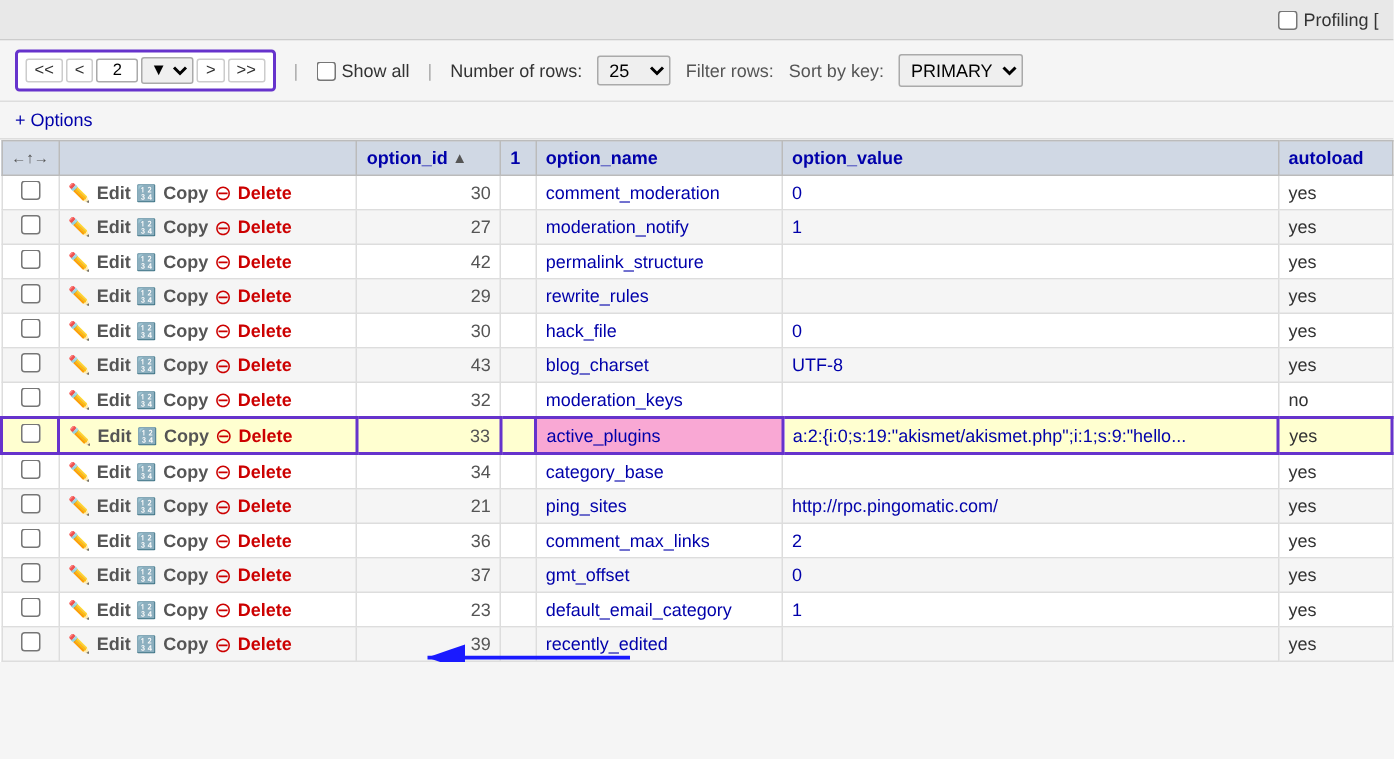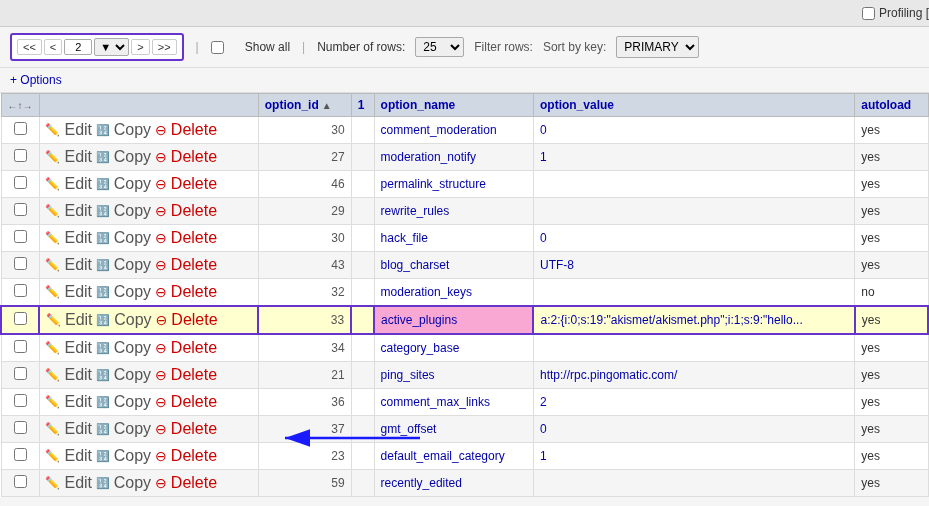--- a/index.html
+++ b/index.html
@@ -1,21 +1,21 @@
 <!DOCTYPE html>
 <html><head>
   <meta charset="utf-8">
   <style>
     * { box-sizing: border-box; margin: 0; padding: 0; }
     body { font-family: Arial, sans-serif; font-size: 12px; background: #f5f5f5; color: #333; }
     
     .top-bar {
       background: #e8e8e8;
       border-bottom: 1px solid #ccc;
-      padding: 6px 0;
+      padding: 6px 10px;
       display: flex;
       align-items: center;
       justify-content: flex-end;
       gap: 6px;
     }
     .profiling-checkbox { display: flex; align-items: center; gap: 4px; font-size: 12px; }
     
     .toolbar {
       background: #f5f5f5;
       border-bottom: 1px solid #ddd;
@@ -53,21 +53,21 @@
     }
     .page-select {
       border: 1px solid #aaa;
       border-radius: 2px;
       font-size: 11px;
       padding: 1px 1px;
     }
     
     .toolbar-divider { color: #aaa; margin: 0 2px; }
     
-    .show-all-label { display: flex; align-items: center; gap: 21px; font-size: 12px; }
+    .show-all-label { display: flex; align-items: center; gap: 4px; font-size: 12px; }
     .rows-label { font-size: 12px; }
     .rows-select { border: 1px solid #aaa; border-radius: 2px; font-size: 12px; padding: 1px 3px; }
     
     .filter-label { font-size: 12px; color: #555; }
     .filter-input {
       border: 1px solid #aaa;
       border-radius: 2px;
       padding: 2px 5px;
       font-size: 12px;
       width: 180px;
@@ -114,28 +114,28 @@
       border: 1px solid #ddd;
       padding: 3px 6px;
       white-space: nowrap;
     }
     
     td.numeric { text-align: right; color: #555; }
     
     .action-btns { display: flex; align-items: center; gap: 1px; white-space: nowrap; }
     
     .btn-edit, .btn-copy, .btn-delete {
-      font-size: 16px;
+      font-size: 12px;
       cursor: pointer;
       display: inline-flex;
       align-items: center;
       gap: 2px;
       padding: 1px 3px;
       text-decoration: none;
-      font-weight: normal;
+      font-weight: bold;
     }
     .btn-edit { color: #555; }
     .btn-copy { color: #555; }
     .btn-delete { color: #cc0000; }
     
     .pencil-icon { color: #f90; font-size: 12px; }
     .copy-icon { color: #336699; font-size: 12px; }
     .delete-icon { color: #cc0000; font-size: 14px; }
     
     .checkbox-cell { width: 18px; text-align: center; }
@@ -279,21 +279,21 @@
           <td>
       <div class="action-btns">
         <span class="pencil-icon">✏️</span>
         <a href="#" class="btn-edit">Edit</a>
         <span class="copy-icon" style="font-size:11px;">🔢</span>
         <a href="#" class="btn-copy">Copy</a>
         <span class="delete-icon">⊖</span>
         <a href="#" class="btn-delete">Delete</a>
       </div>
           </td>
-          <td class="numeric">46</td>
+          <td class="numeric">42</td>
           <td></td>
           <td class="option-name">permalink_structure</td>
           <td class="option-value" style="max-width: 280px; overflow: hidden; text-overflow: ellipsis;"></td>
           <td>yes</td>
         </tr>
         <tr style="background: rgb(245, 245, 245);">
           <td class="checkbox-cell"><input type="checkbox" style=""></td>
           <td>
       <div class="action-btns">
         <span class="pencil-icon">✏️</span>
@@ -477,21 +477,21 @@
           <td>
       <div class="action-btns">
         <span class="pencil-icon">✏️</span>
         <a href="#" class="btn-edit">Edit</a>
         <span class="copy-icon" style="font-size:11px;">🔢</span>
         <a href="#" class="btn-copy">Copy</a>
         <span class="delete-icon">⊖</span>
         <a href="#" class="btn-delete">Delete</a>
       </div>
           </td>
-          <td class="numeric">59</td>
+          <td class="numeric">39</td>
           <td></td>
           <td class="option-name">recently_edited</td>
           <td class="option-value" style="max-width: 280px; overflow: hidden; text-overflow: ellipsis;"></td>
           <td>yes</td>
         </tr>
       </tbody>
   </table>
 
   <svg style="position:absolute; left:280px; top:327px; width:160px; height:40px; pointer-events:none; overflow:visible;">
     <defs>

